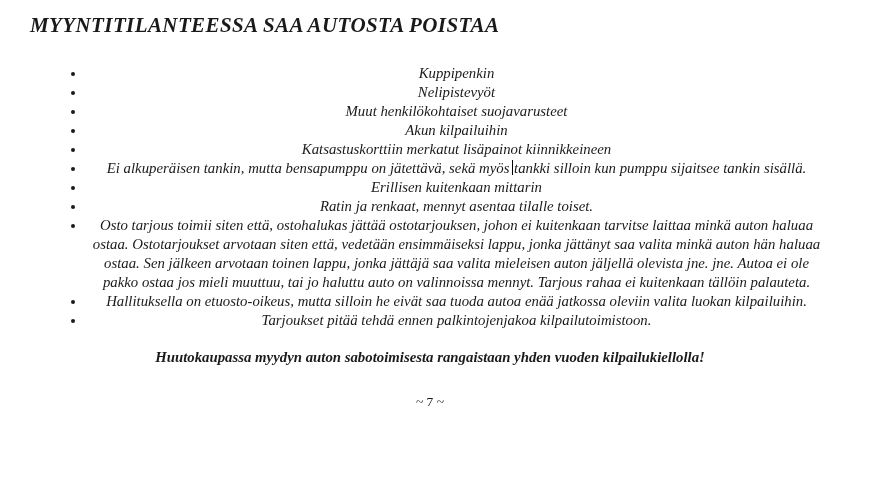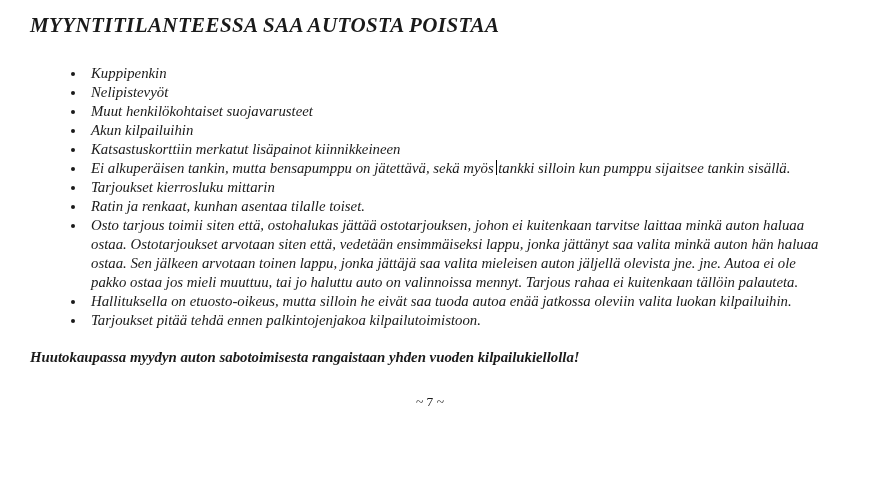--- a/index.html
+++ b/index.html
@@ -31,35 +31,37 @@
     padding-left: 56px;
     width: 792px;
     font-style: italic;
     font-size: 14.8px;
     line-height: 19px;
     list-style-type: disc;
   }
   .doc-list li {
     padding-left: 5px;
     margin: 0;
+    text-align: center;
   }
   .doc-list li::marker {
     font-size: 13px;
   }
   .text-caret {
     display: inline-block;
     width: 1.5px;
     height: 15px;
     background: #000000;
     vertical-align: -2px;
     margin: 0 1px 0 2px;
   }
   .doc-note {
     width: 800px;
     margin: 18px 0 16px 0;
+    text-align: center;
     font-weight: bold;
     font-style: italic;
     font-size: 14.8px;
     line-height: 19px;
   }
   .page-number {
     width: 800px;
     margin: 27px 0 0 0;
     text-align: center;
     font-size: 13.5px;
@@ -86,24 +88,24 @@
     <li>
       <span>Akun kilpailuihin</span>
     </li>
     <li>
       <span>Katsastuskorttiin merkatut lisäpainot kiinnikkeineen</span>
     </li>
     <li>
       <span>Ei alkuperäisen tankin, mutta bensapumppu on jätettävä, sekä myös</span><span class="text-caret"></span><span>tankki silloin kun pumppu sijaitsee tankin sisällä.</span>
     </li>
     <li>
-      <span>Tarjoukset kierrosluku mittarin</span>
+      <span>Erillisen kuitenkaan mittarin</span>
     </li>
     <li>
-      <span>Ratin ja renkaat, kunhan asentaa tilalle toiset.</span>
+      <span>Ratin ja renkaat, mennyt asentaa tilalle toiset.</span>
     </li>
     <li>
       <span>Osto tarjous toimii siten että, ostohalukas jättää ostotarjouksen, johon ei kuitenkaan tarvitse laittaa minkä auton haluaa ostaa. Ostotarjoukset arvotaan siten että, vedetään ensimmäiseksi lappu, jonka jättänyt saa valita minkä auton hän haluaa ostaa. Sen jälkeen arvotaan toinen lappu, jonka jättäjä saa valita mieleisen auton jäljellä olevista jne. jne. Autoa ei ole pakko ostaa jos mieli muuttuu, tai jo haluttu auto on valinnoissa mennyt. Tarjous rahaa ei kuitenkaan tällöin palauteta.</span>
     </li>
     <li>
       <span>Hallituksella on etuosto-oikeus, mutta silloin he eivät saa tuoda autoa enää jatkossa oleviin valita luokan kilpailuihin.</span>
     </li>
     <li>
       <span>Tarjoukset pitää tehdä ennen palkintojenjakoa kilpailutoimistoon.</span>
     </li>

